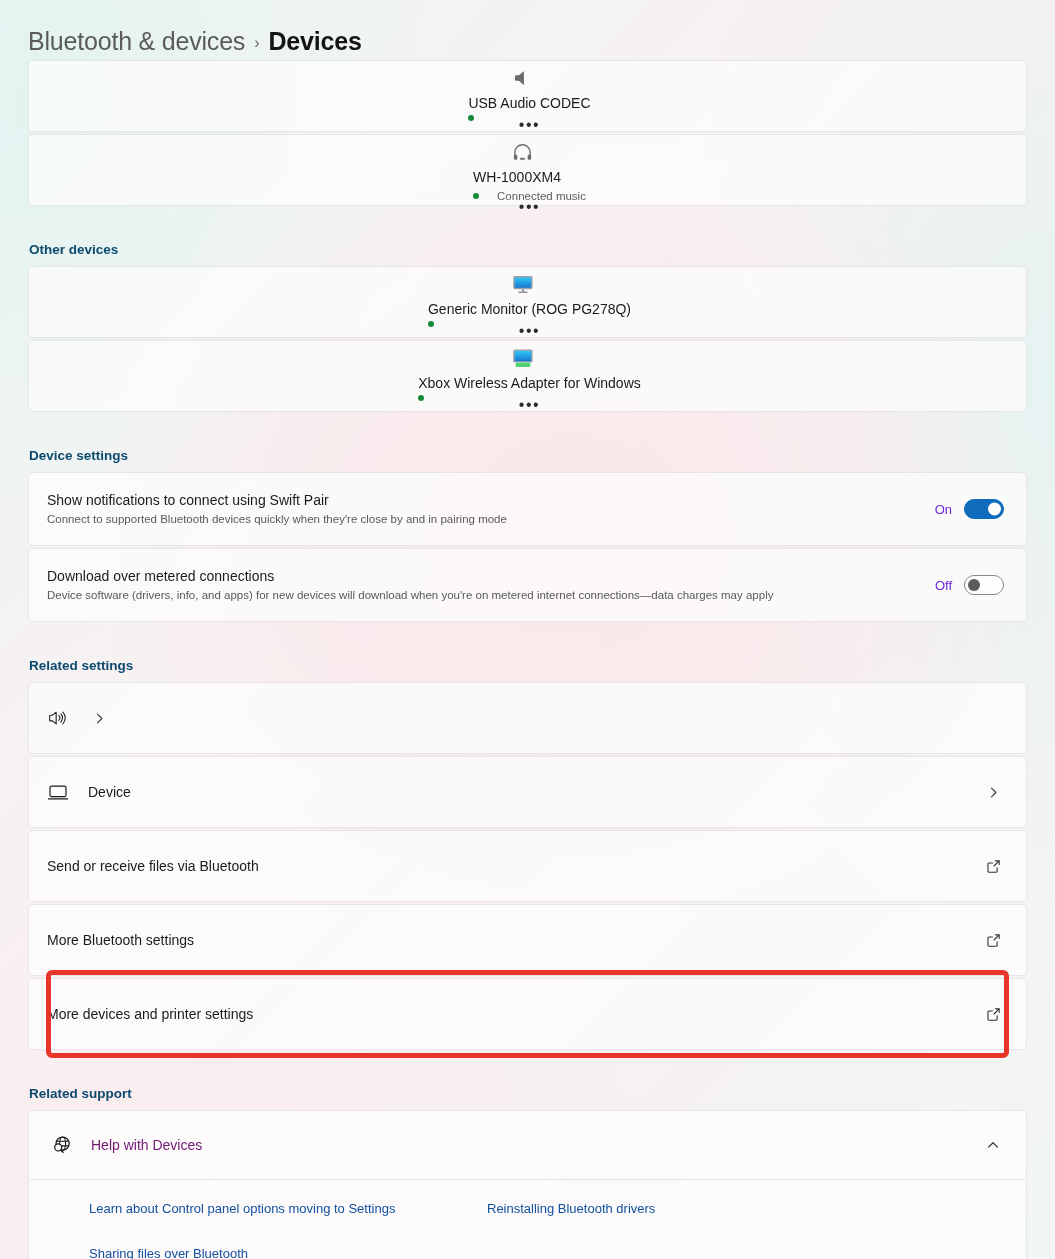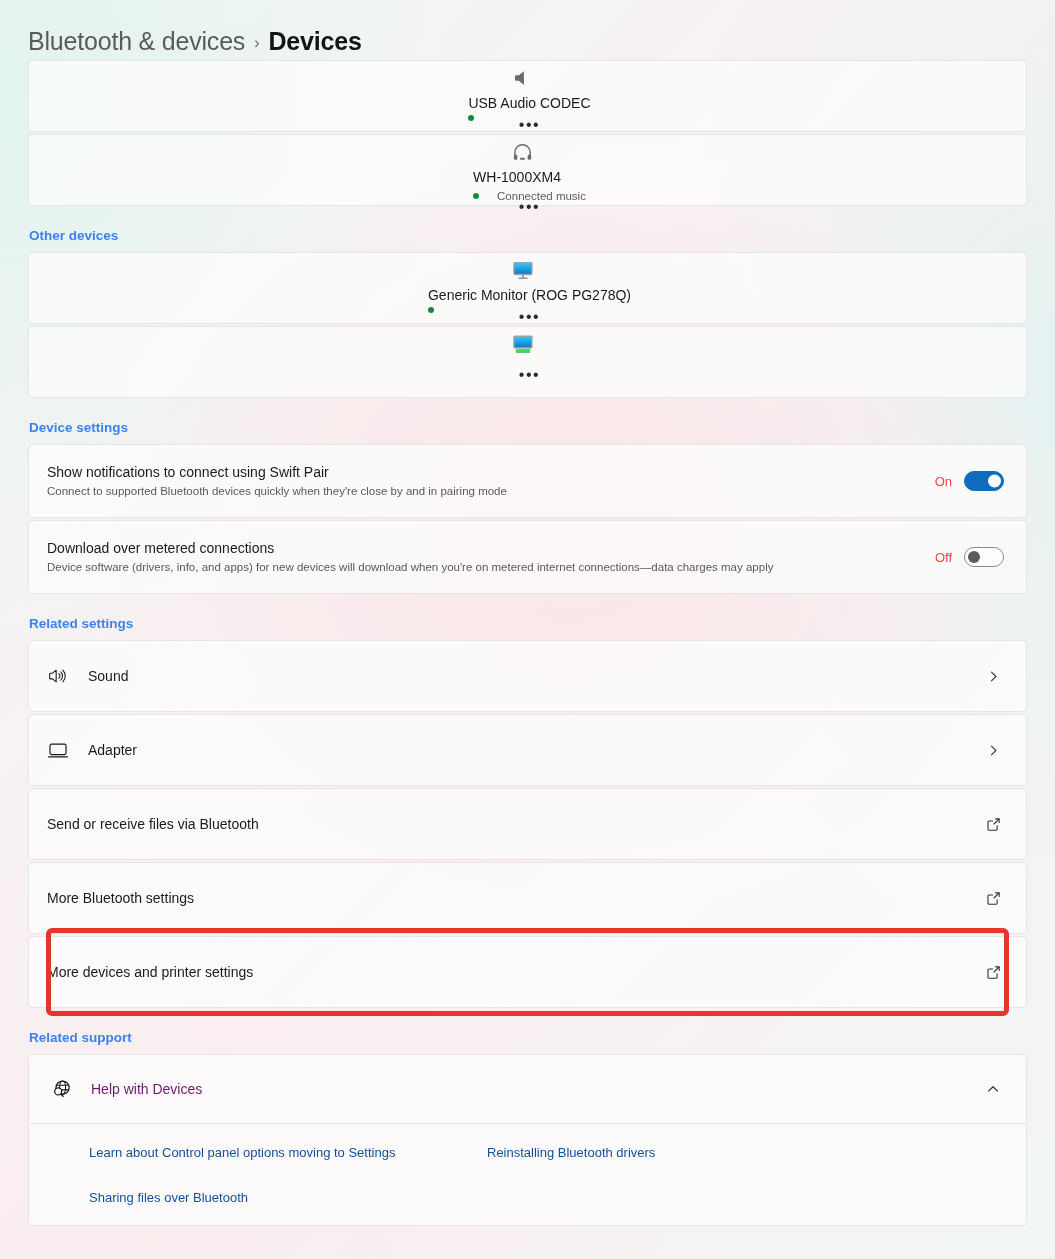--- a/index.html
+++ b/index.html
@@ -56,22 +56,22 @@
   }
 
   
   .content {
     padding: 0 28px;
   }
 
   .section-title {
     font-size: 13.5px;
     font-weight: 600;
-    color: #3b82f6;
-    margin: 22px 0 9px 1px;
+    color: #0c4a6e;
+    margin: 36px 0 9px 1px;
   }
 
   
   .card {
     background: rgba(253, 252, 253, 0.78);
     border: 1px solid rgba(229, 226, 229, 0.9);
     border-radius: 5px;
     margin-bottom: 2px;
     position: relative;
   }
@@ -155,21 +155,21 @@
   }
 
   .toggle-wrap {
     display: flex;
     align-items: center;
     gap: 12px;
     flex: 0 0 auto;
   }
   .toggle-label {
     font-size: 13px;
-    color: #ef4444;
+    color: #6d28d9;
   }
   .toggle {
     width: 40px;
     height: 20px;
     border-radius: 10px;
     position: relative;
     flex: 0 0 40px;
   }
   .toggle.on {
     background: #0f6cbd;
@@ -380,20 +380,27 @@
                 <stop offset="0%" stop-color="#32c5f4"></stop>
                 <stop offset="100%" stop-color="#1478d0"></stop>
               </linearGradient>
             </defs>
             <rect x="3.2" y="3.6" width="19.4" height="13" rx="1.6" fill="#9aa3aa"></rect>
             <rect x="4.6" y="5" width="16.6" height="10.2" rx="0.9" fill="url(#scrGrad2)"></rect>
             <rect x="5.6" y="16.8" width="14.8" height="3" rx="1.1" fill="#46d86a"></rect>
             <rect x="5.6" y="19.4" width="14.8" height="1.4" rx="0.7" fill="#2fb64f"></rect>
           </svg>
         </span>
+        <div class="device-text">
+          <div class="device-name">Xbox Wireless Adapter for Windows</div>
+          <div class="device-status">
+            <span class="dot"></span>
+            <span></span>
+          </div>
+        </div>
         <span class="ellipsis-btn">•••</span>
       </div>
     </div>
 
     <div class="section-title">Device settings</div>
 
     <div class="card">
       <div class="setting-row">
         <div class="setting-text">
           <div class="setting-title">Show notifications to connect using Swift Pair</div>
@@ -428,38 +435,37 @@
     <div class="card">
       <div class="link-row">
         <span class="link-icon">
           <svg width="20" height="20" viewBox="0 0 24 24" aria-hidden="true">
             <path d="M11 5 L6.6 8.6 H4 a0.8 0.8 0 0 0-0.8 0.8 v5.2 a0.8 0.8 0 0 0 0.8 0.8 h2.6 L11 19 Z" fill="none" stroke="#1b1b1b" stroke-width="1.3" stroke-linejoin="round"></path>
             <path d="M14.2 9.2 a4 4 0 0 1 0 5.6" fill="none" stroke="#1b1b1b" stroke-width="1.25" stroke-linecap="round"></path>
             <path d="M16.6 7.1 a7 7 0 0 1 0 9.8" fill="none" stroke="#1b1b1b" stroke-width="1.25" stroke-linecap="round"></path>
             <path d="M19 5 a10 10 0 0 1 0 14" fill="none" stroke="#1b1b1b" stroke-width="1.25" stroke-linecap="round"></path>
           </svg>
         </span>
-        <span class="link-label">Sound</span>
         <span class="row-affordance">
           <svg width="13" height="13" viewBox="0 0 16 16" aria-hidden="true">
             <path d="M5.5 2.5 L11 8 L5.5 13.5" fill="none" stroke="#3a3a3a" stroke-width="1.4" stroke-linecap="round" stroke-linejoin="round"></path>
           </svg>
         </span>
       </div>
     </div>
 
     <div class="card">
       <div class="link-row">
         <span class="link-icon">
           <svg width="22" height="20" viewBox="0 0 24 22" aria-hidden="true">
             <rect x="3.2" y="4.6" width="17.6" height="11.4" rx="1.6" fill="none" stroke="#1b1b1b" stroke-width="1.3"></rect>
             <path d="M1.6 18.6 H22.4" fill="none" stroke="#1b1b1b" stroke-width="1.3" stroke-linecap="round"></path>
           </svg>
         </span>
-        <span class="link-label">Adapter</span>
+        <span class="link-label">Device</span>
         <span class="row-affordance">
           <svg width="13" height="13" viewBox="0 0 16 16" aria-hidden="true">
             <path d="M5.5 2.5 L11 8 L5.5 13.5" fill="none" stroke="#3a3a3a" stroke-width="1.4" stroke-linecap="round" stroke-linejoin="round"></path>
           </svg>
         </span>
       </div>
     </div>
 
     <div class="card">
       <div class="link-row">

